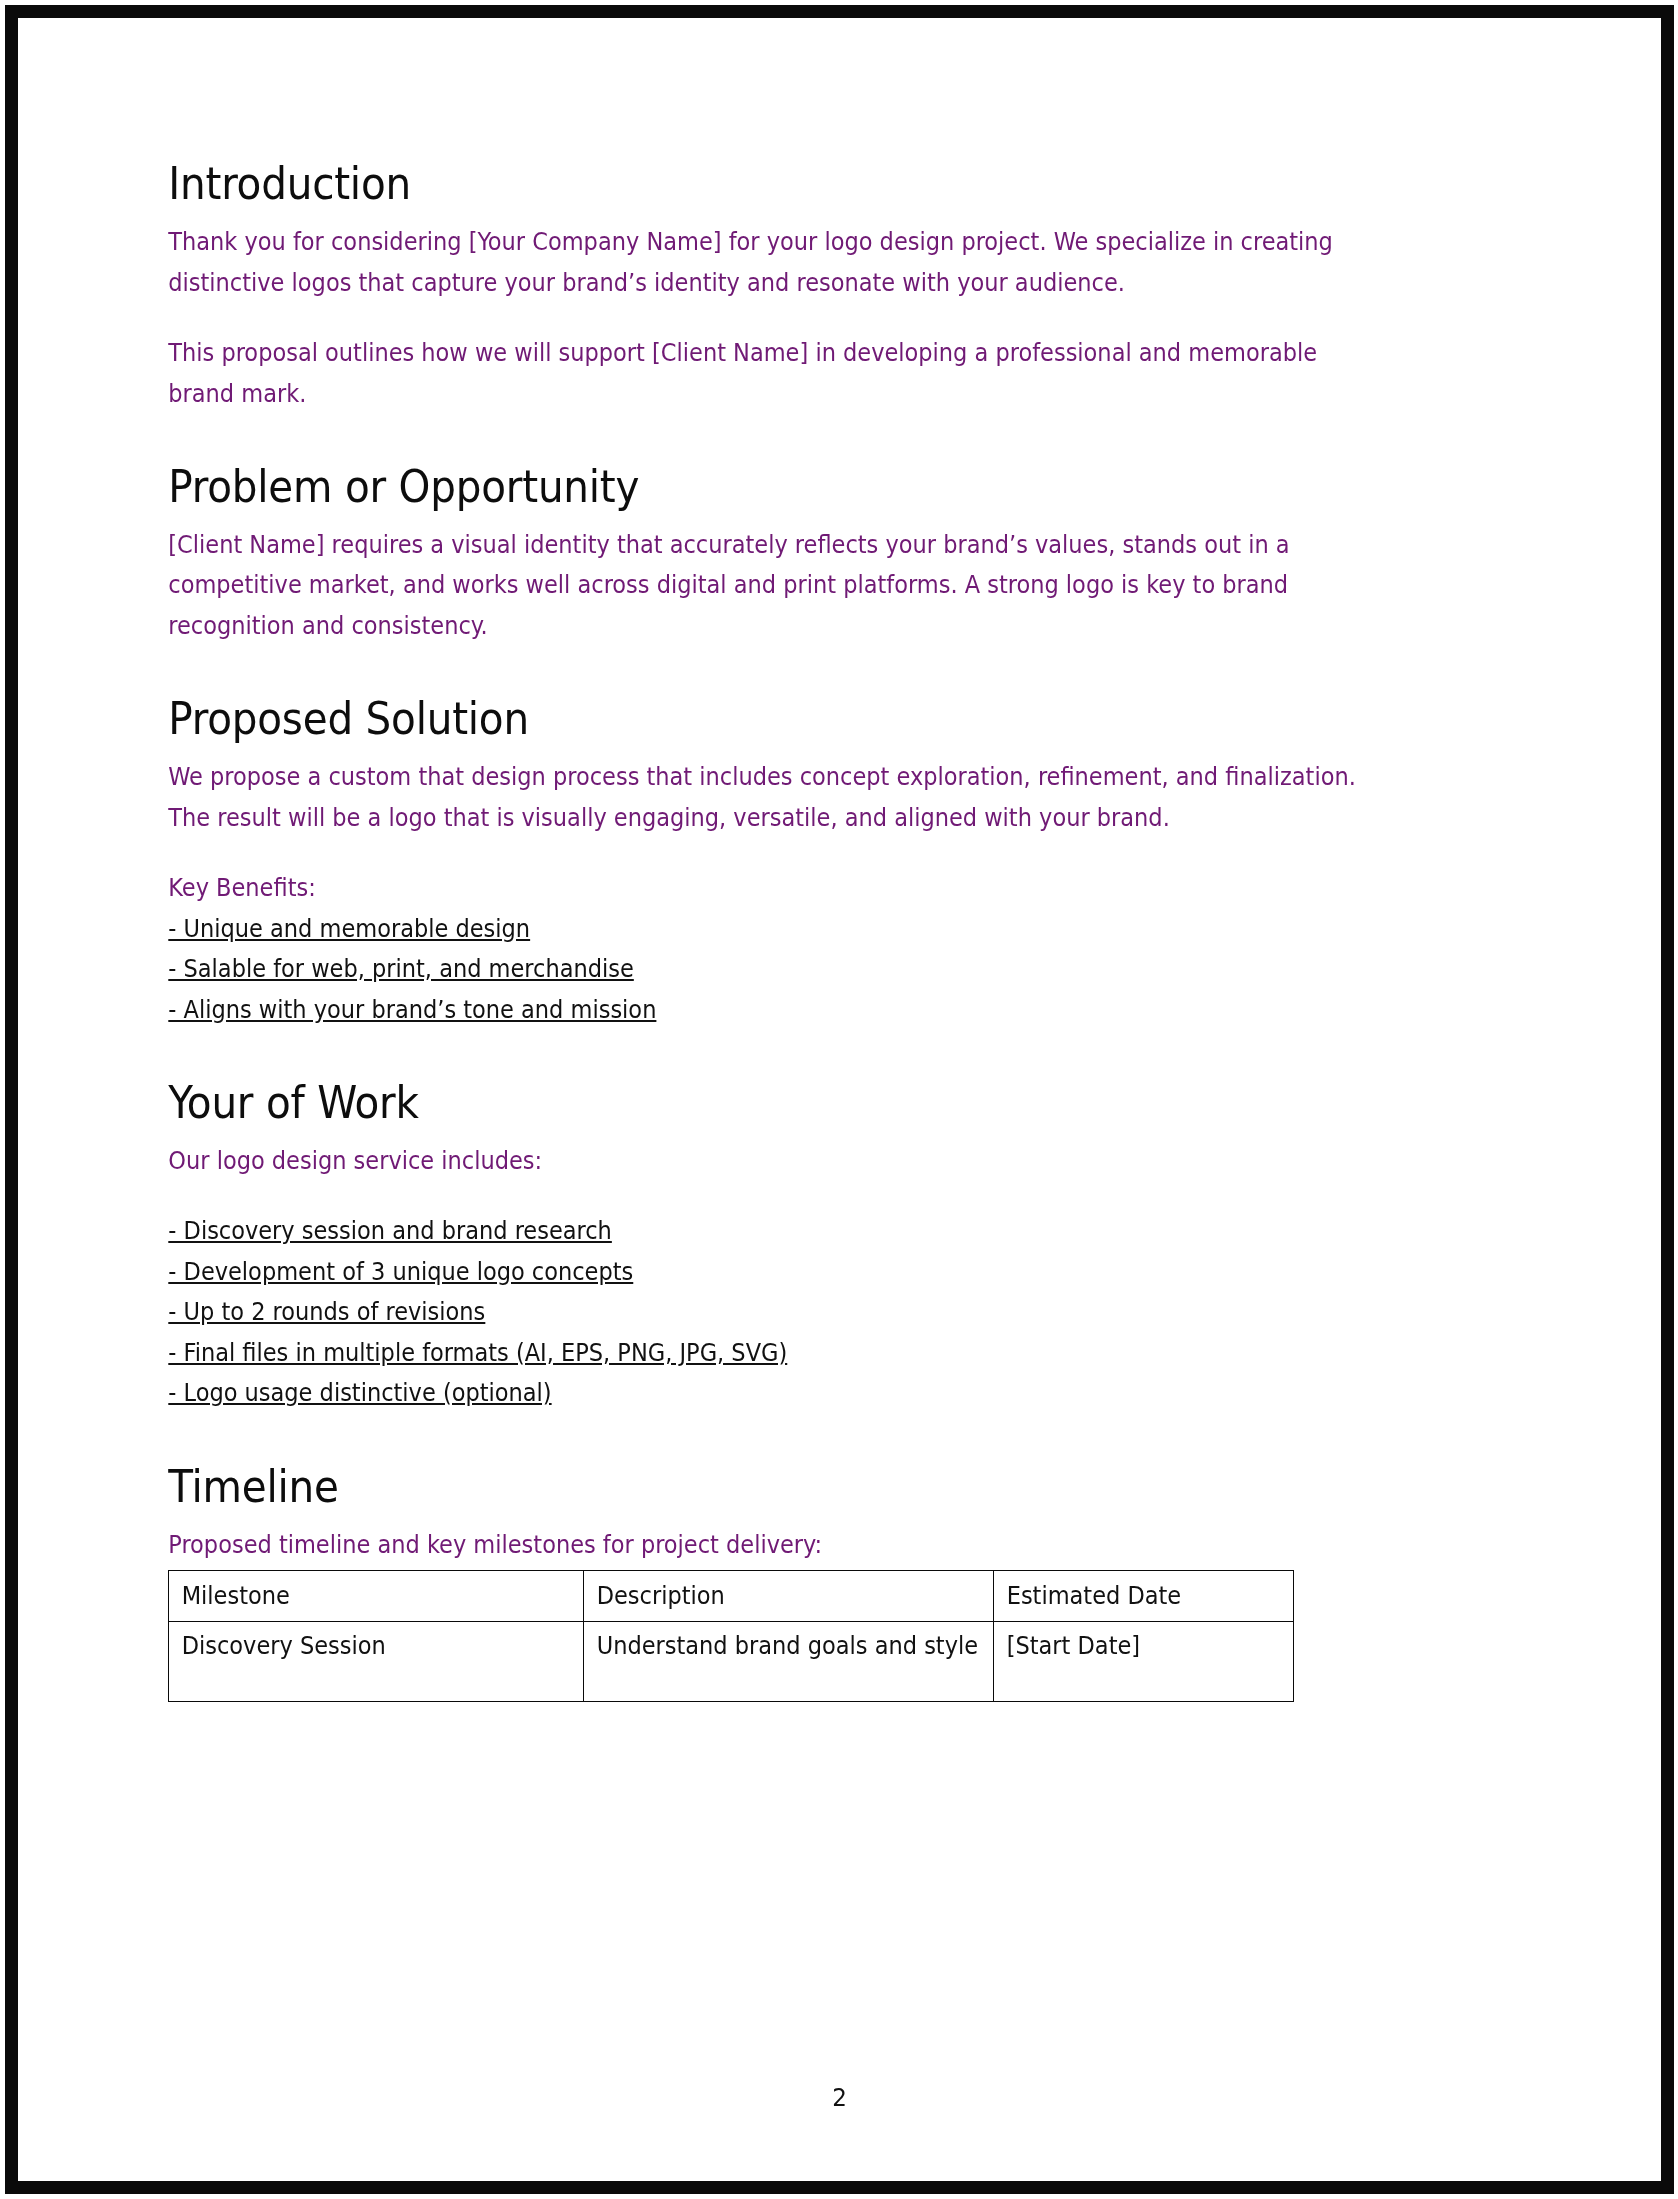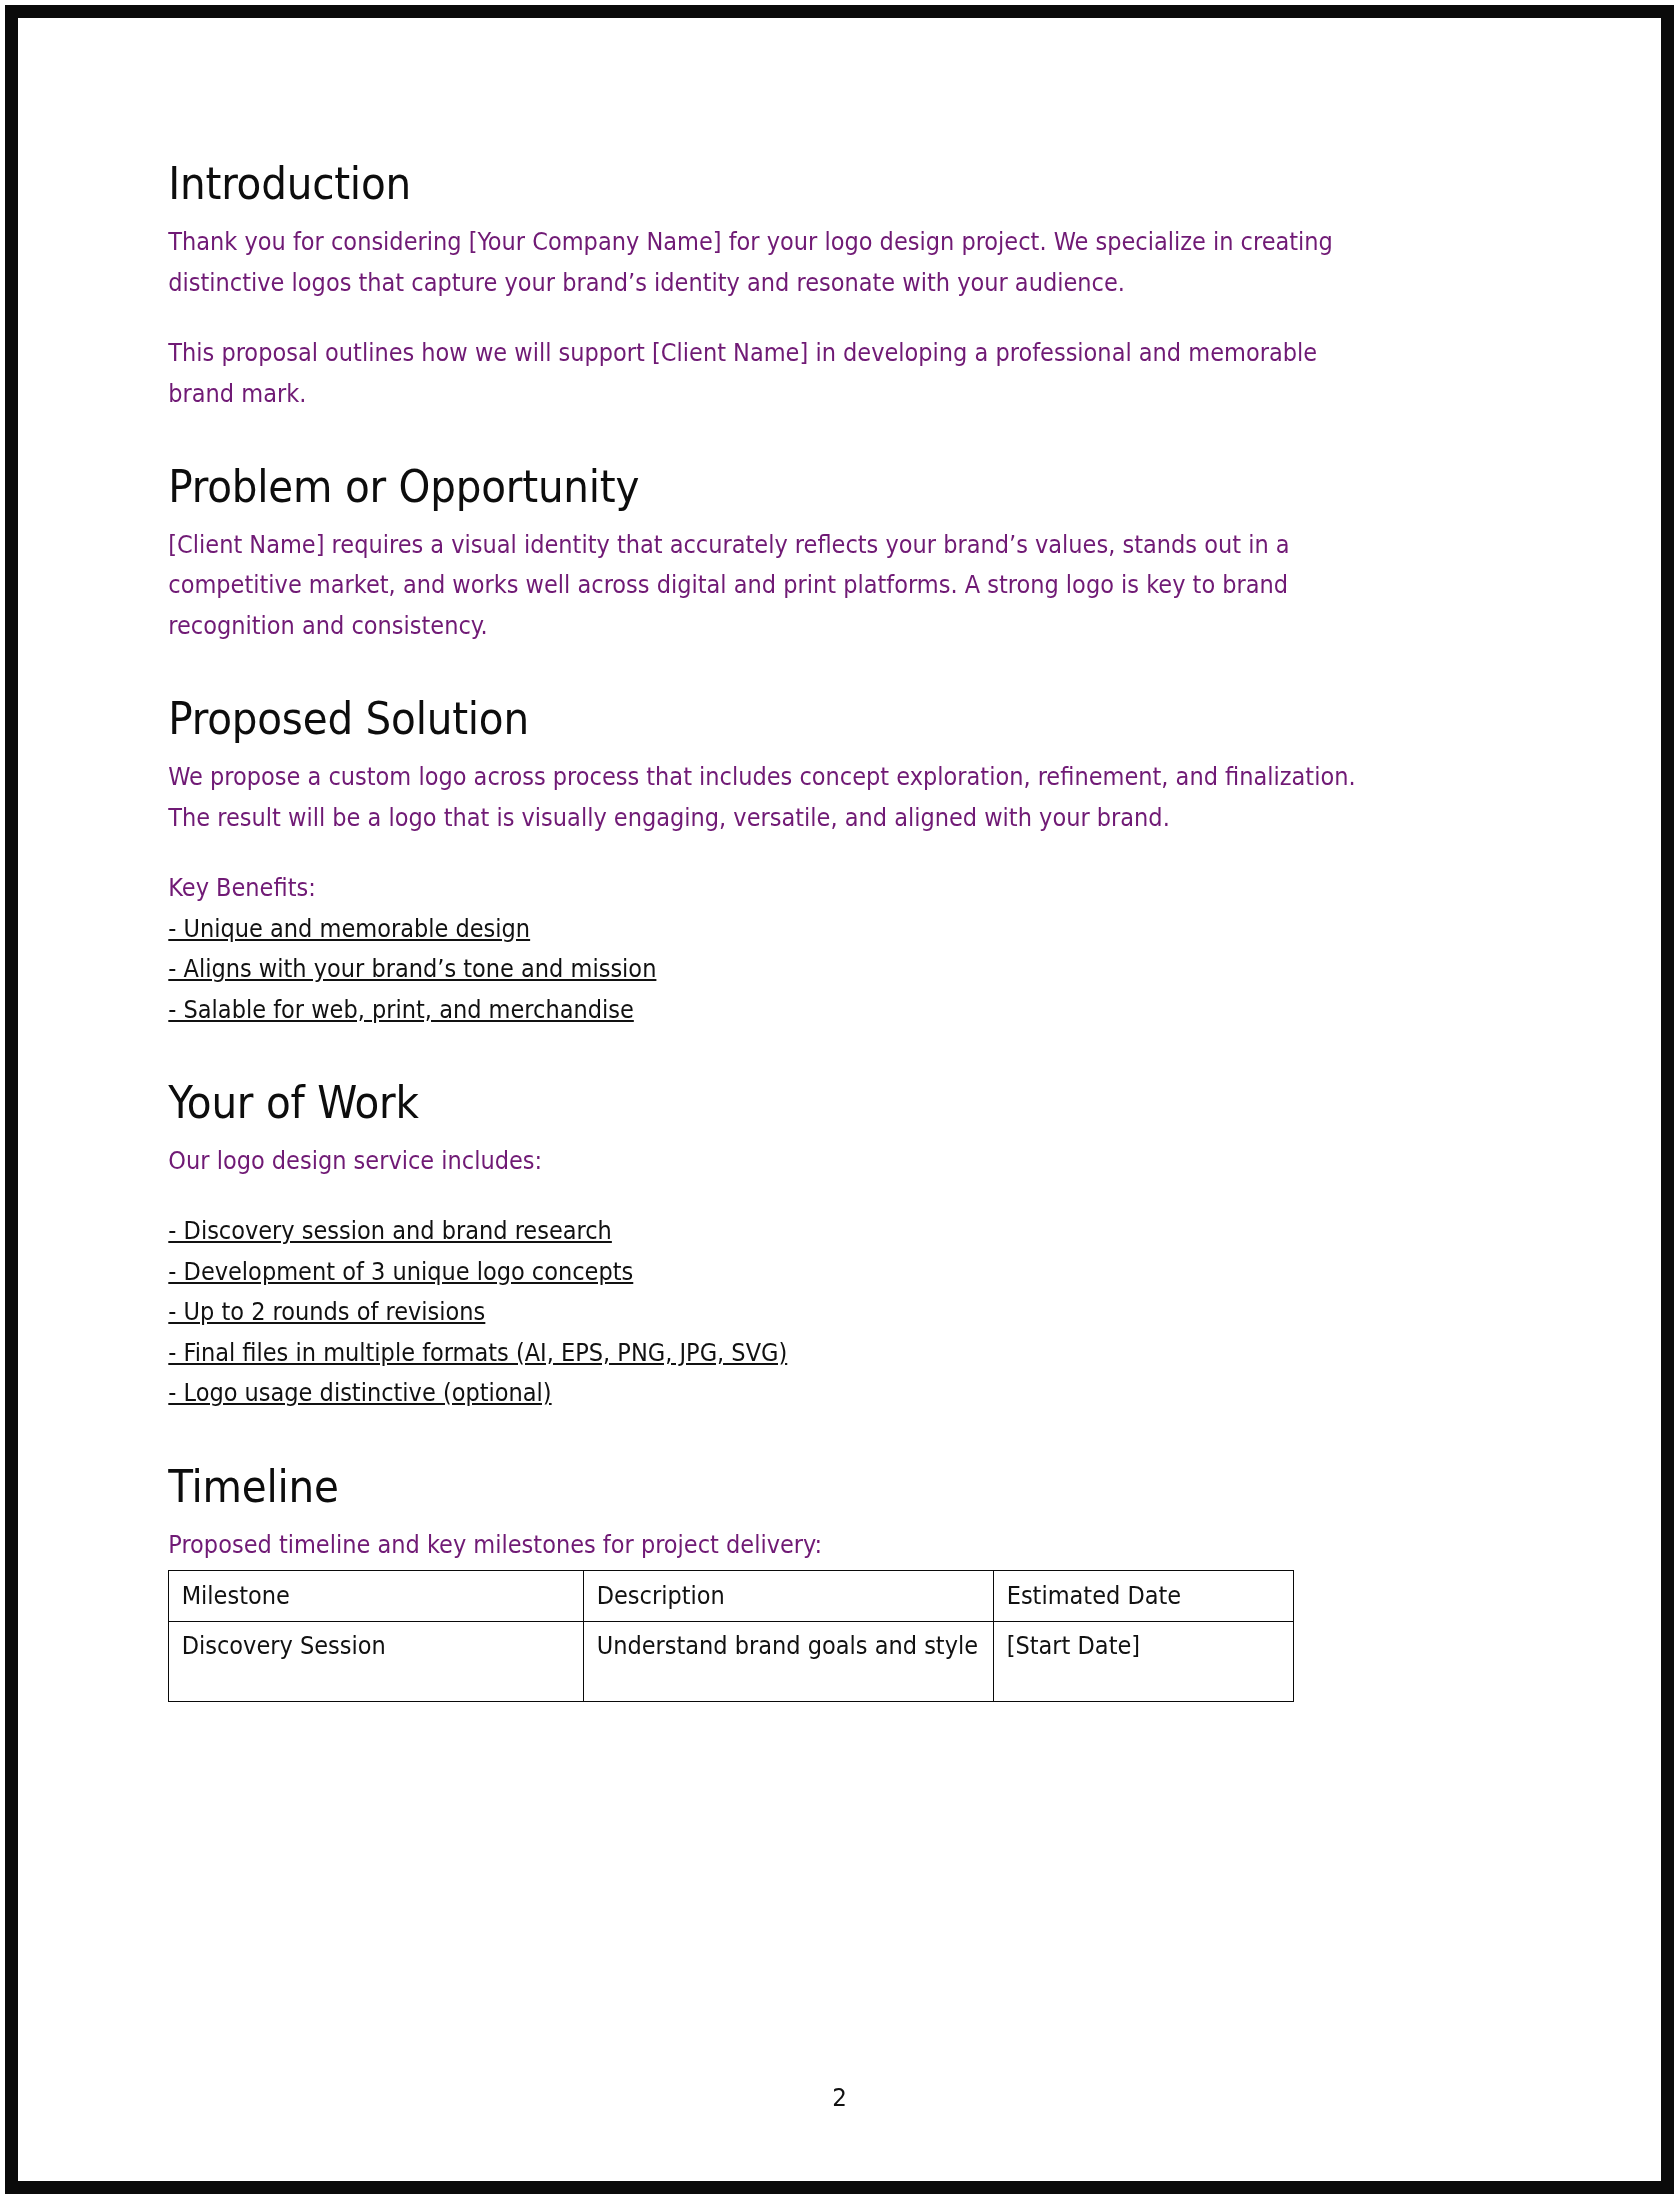--- a/index.html
+++ b/index.html
@@ -134,27 +134,27 @@
       <div class="content">
 
         <h1 class="section-title">Introduction</h1>
         <p class="body-text">Thank you for considering [Your Company Name] for your logo design project. We specialize in creating distinctive logos that capture your brand’s identity and resonate with your audience.</p>
         <p class="body-text">This proposal outlines how we will support [Client Name] in developing a professional and memorable brand mark.</p>
 
         <h1 class="section-title spaced">Problem or Opportunity</h1>
         <p class="body-text">[Client Name] requires a visual identity that accurately reflects your brand’s values, stands out in a competitive market, and works well across digital and print platforms. A strong logo is key to brand recognition and consistency.</p>
 
         <h1 class="section-title spaced">Proposed Solution</h1>
-        <p class="body-text">We propose a custom logo across process that includes concept exploration, refinement, and finalization. The result will be a logo that is visually engaging, versatile, and aligned with your brand.</p>
+        <p class="body-text">We propose a custom that design process that includes concept exploration, refinement, and finalization. The result will be a logo that is visually engaging, versatile, and aligned with your brand.</p>
 
         <p class="body-text tight">Key Benefits:</p>
         <ul class="plain-list">
           <li>- Unique and memorable design</li>
+          <li>- Salable for web, print, and merchandise</li>
           <li>- Aligns with your brand’s tone and mission</li>
-          <li>- Salable for web, print, and merchandise</li>
         </ul>
 
         <h1 class="section-title spaced">Your of Work</h1>
         <p class="body-text">Our logo design service includes:</p>
         <ul class="plain-list">
           <li>- Discovery session and brand research</li>
           <li>- Development of 3 unique logo concepts</li>
           <li>- Up to 2 rounds of revisions</li>
           <li>- Final files in multiple formats (AI, EPS, PNG, JPG, SVG)</li>
           <li>- Logo usage distinctive (optional)</li>

